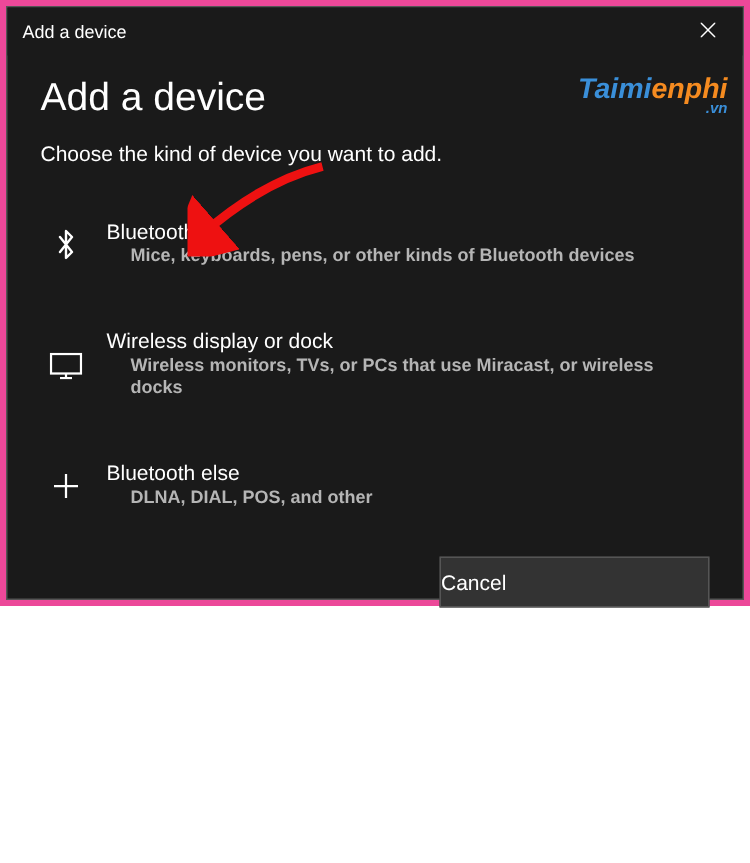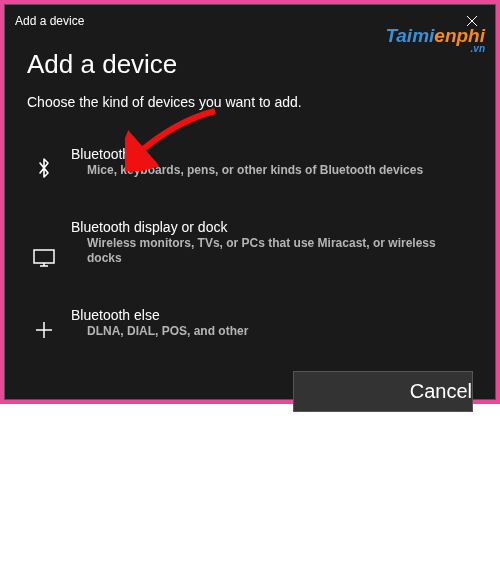--- a/index.html
+++ b/index.html
@@ -66,21 +66,21 @@
       margin-bottom: 14px;
     }
     .subheading {
       color: #fff;
       font-size: 14px;
       font-weight: 400;
       margin-bottom: 28px;
     }
     .option {
       display: flex;
-      align-items: flex-end;
+      align-items: center;
       padding: 8px 4px;
       margin-bottom: 24px;
       cursor: pointer;
     }
     .option-icon {
       width: 26px;
       flex-shrink: 0;
       display: flex;
       align-items: flex-start;
       justify-content: center;
@@ -105,30 +105,30 @@
     }
     .footer {
       padding: 0 22px 20px 0;
       display: flex;
       justify-content: flex-end;
     }
     .cancel-btn {
       background: #333333;
       border: 1px solid #555;
       color: #fff;
-      font-size: 20px;
+      font-size: 14px;
       padding: 8px 0;
       width: 180px;
-      text-align: right;
+      text-align: left;
       cursor: pointer;
       font-family: inherit;
     }
     .watermark {
       position: absolute;
-      top: 20px;
+      top: 44px;
       right: 10px;
       text-align: right;
       pointer-events: none;
     }
     .watermark-top {
       font-size: 19px;
       font-weight: 700;
       font-style: italic;
     }
     .watermark-top .wm1 { color: #3a8fd9; }
@@ -159,21 +159,21 @@
           <svg viewBox="0 0 10 10">
               <line x1="0" y1="0" x2="10" y2="10" stroke="#fff" stroke-width="1"></line>
               <line x1="10" y1="0" x2="0" y2="10" stroke="#fff" stroke-width="1"></line>
             </svg>
         </span>
       </div>
     </div>
 
     <div class="content">
       <div class="heading">Add a device</div>
-      <div class="subheading">Choose the kind of devices you want to add.</div>
+      <div class="subheading">Choose the kind of device you want to add.</div>
 
       <div class="option">
         <div class="option-icon">
           <svg width="16" height="22" viewBox="0 0 16 22">
             <path d="M4 6 L12 16 L8 20 L8 2 L12 6 L4 16" fill="none" stroke="#fff" stroke-width="1.6" stroke-linejoin="round" stroke-linecap="round"></path>
           </svg>
         </div>
         <div class="option-text">
           <div class="option-title">Bluetooth</div>
           <div class="option-desc">Mice, keyboards, pens, or other kinds of Bluetooth devices</div>
@@ -182,21 +182,21 @@
 
       <div class="option">
         <div class="option-icon">
           <svg width="22" height="18" viewBox="0 0 22 18">
             <rect x="1" y="1" width="20" height="13" fill="none" stroke="#fff" stroke-width="1.5"></rect>
             <line x1="7" y1="17" x2="15" y2="17" stroke="#fff" stroke-width="1.5"></line>
             <line x1="11" y1="14" x2="11" y2="17" stroke="#fff" stroke-width="1.5"></line>
           </svg>
         </div>
         <div class="option-text">
-          <div class="option-title">Bluetooth display or dock</div>
+          <div class="option-title">Wireless display or dock</div>
           <div class="option-desc">Wireless monitors, TVs, or PCs that use Miracast, or wireless docks</div>
         </div>
       </div>
 
       <div class="option">
         <div class="option-icon">
           <svg width="18" height="18" viewBox="0 0 18 18">
             <line x1="9" y1="1" x2="9" y2="17" stroke="#fff" stroke-width="1.5"></line>
             <line x1="1" y1="9" x2="17" y2="9" stroke="#fff" stroke-width="1.5"></line>
           </svg>

